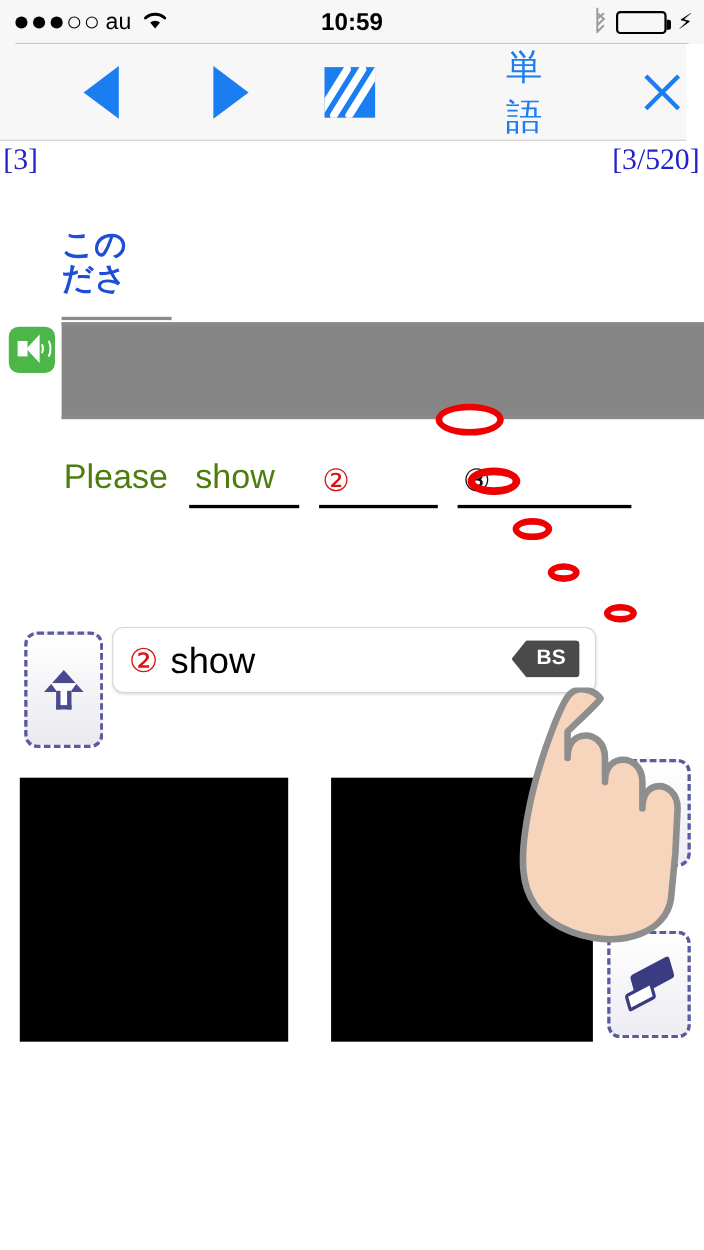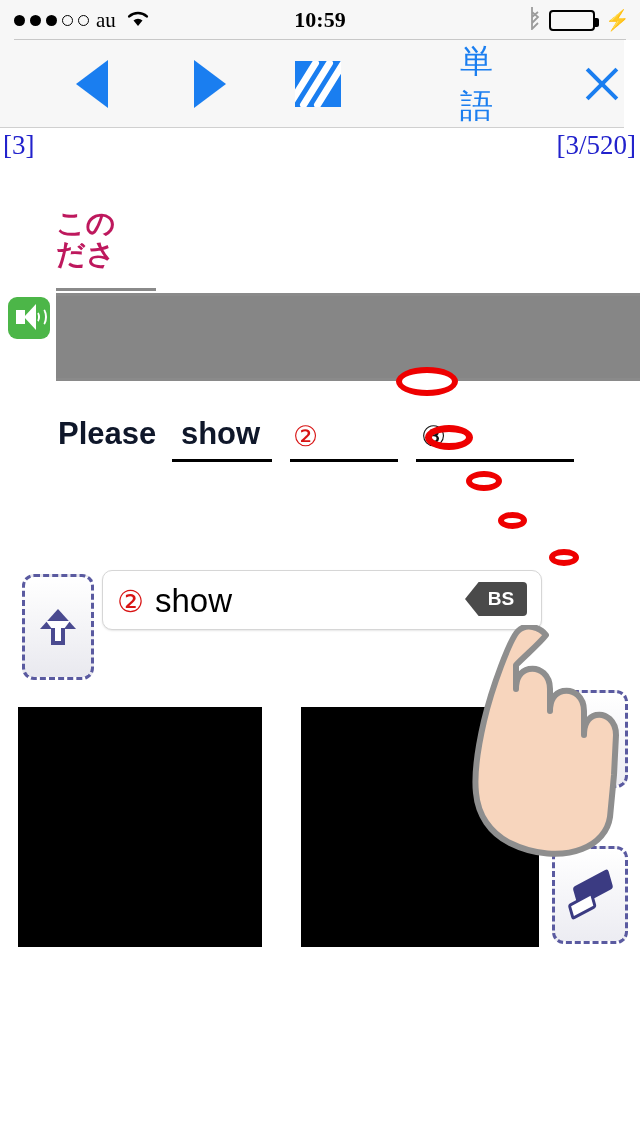--- a/index.html
+++ b/index.html
@@ -8,21 +8,21 @@
     background:#ffffff;
     font-family:"Liberation Sans","DejaVu Sans",sans-serif;
     overflow:hidden;
   }
   #app { position:relative; width:640px; height:1136px; background:#fff; }
 
   
   .statusbar{
     position:absolute; left:0; top:0; width:640px; height:40px;
     background:#f7f7f7;
-    display:flex; align-items:center;font-family:Liberation Serif, serif;
+    display:flex; align-items:center;
   }
   .sb-left{ display:flex; align-items:center; margin-left:14px; gap:7px; }
   .dots{ display:flex; align-items:center; gap:5px; }
   .dot{ width:11px; height:11px; border-radius:50%; background:#000; }
   .dot.hollow{ background:transparent; border:1.6px solid #000; }
   .carrier{ font-size:21px; color:#000; letter-spacing:0px; }
   .wifi{ margin-left:2px; }
   .sb-time{
     position:absolute; left:0; right:0; text-align:center;
     font-size:22px; font-weight:bold; color:#000; letter-spacing:0px;
@@ -74,21 +74,21 @@
   .pageidx{
     position:absolute; top:130px; font-size:27px; color:#2222cc;
     font-family:"Liberation Serif","DejaVu Serif",serif;
   }
   .pageidx.left{ left:3px; }
   .pageidx.right{ right:4px; }
 
   
   .jp-line{
     position:absolute; left:56px; top:208px;
-    font-size:29px; font-weight:bold; color:#be185d; line-height:1.08;
+    font-size:29px; font-weight:bold; color:#1d4ed8; line-height:1.08;
     letter-spacing:0px;
   }
   .jp-underline{
     position:absolute; left:56px; top:288px; width:100px; height:3px; background:#8a8a8a;
   }
 
   
   .speaker{
     position:absolute; left:8px; top:297px; width:42px; height:42px;
     background:#4cb648; border-radius:9px;
@@ -109,21 +109,21 @@
   .speaker .wv2{ left:27px; top:10px; width:12px; height:20px; }
   .gray-bar{
     position:absolute; left:56px; top:293px; width:584px; height:88px;
     background:#868686;
     border-top:3px solid #8a8a8a; border-bottom:3px solid #8a8a8a;
   }
 
   
   .eng{
     position:absolute; left:58px; top:418px;
-    font-size:31px; color:#0f172a; line-height:1.0; white-space:nowrap;font-weight:bold;
+    font-size:31px; color:#4d7c0f; line-height:1.0; white-space:nowrap;
   }
   .eng2{ position:absolute; left:58px; top:482px; font-size:31px; color:#000; white-space:nowrap; }
   .blank-ul{ position:absolute; height:3px; background:#000; }
   .num-circle{
     position:absolute; font-size:28px; color:#d81414;
     font-family:"DejaVu Sans",sans-serif;
   }
   .num-circle.blk{ color:#111; }
 
   

